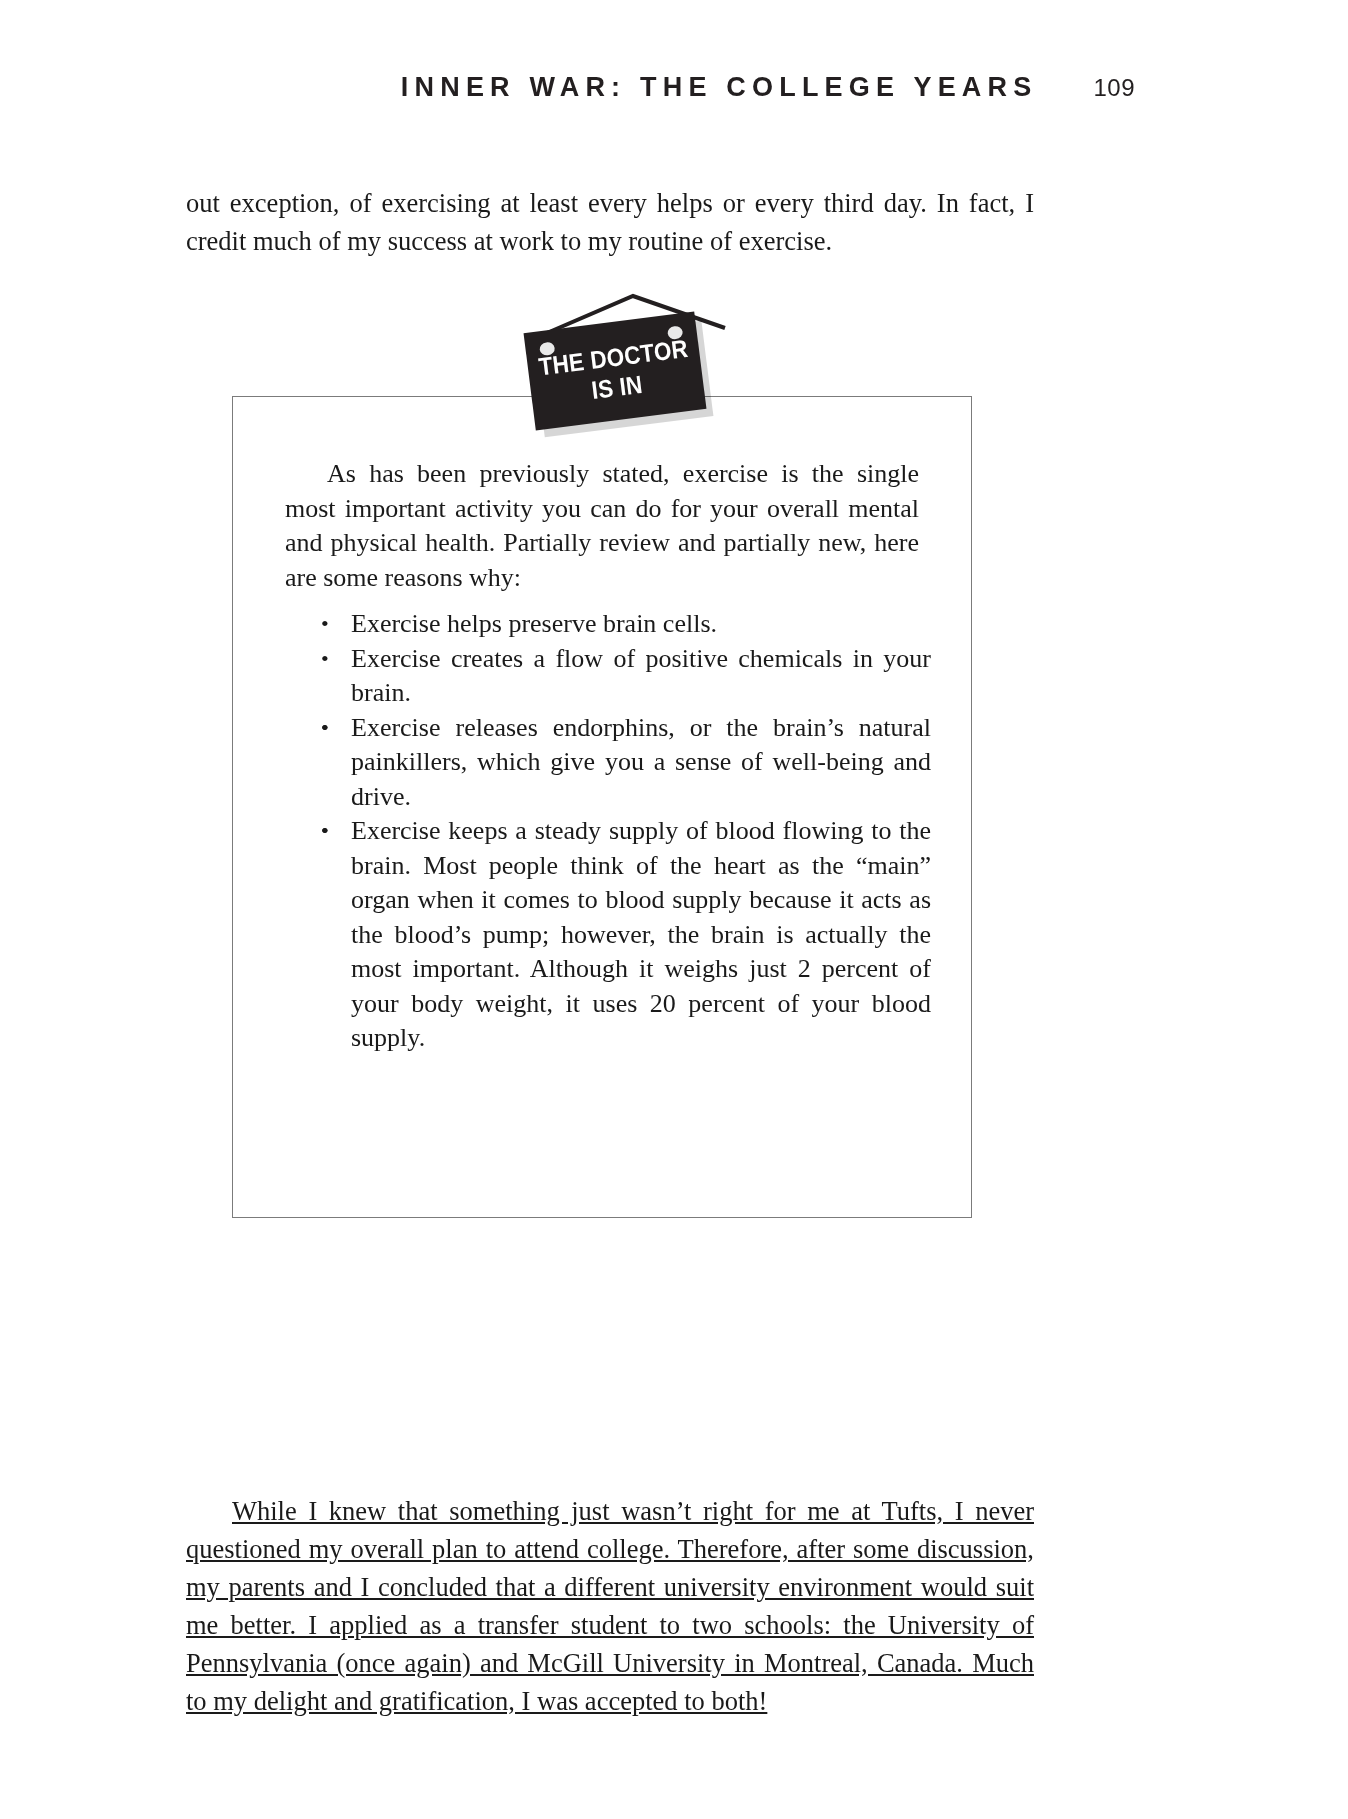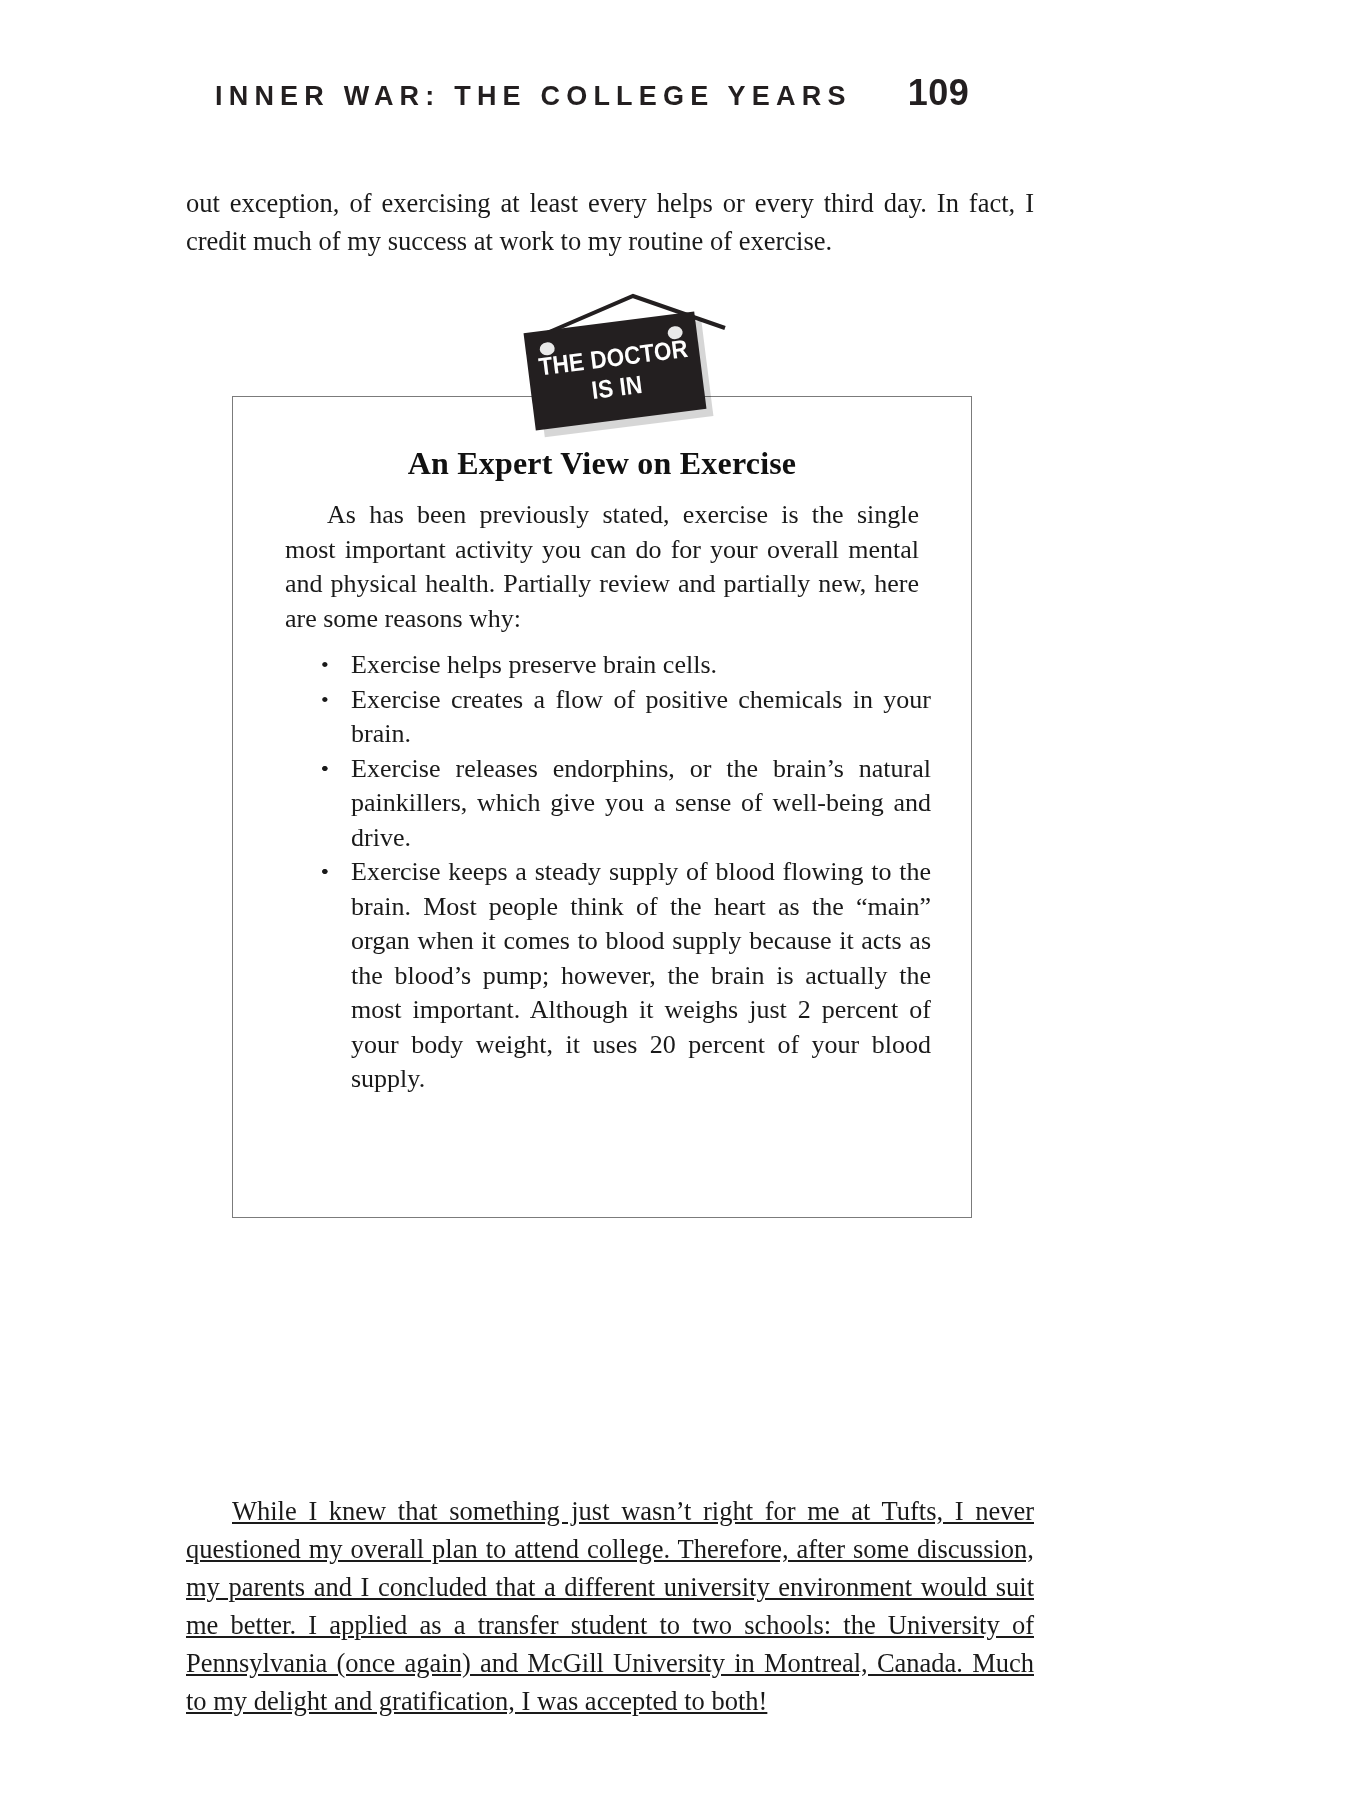--- a/index.html
+++ b/index.html
@@ -23,34 +23,34 @@
   }
 
   
   .running-head {
     position: absolute;
     left: 215px;
     top: 72px;
     width: 920px;
     display: flex;
     align-items: baseline;
-    justify-content: flex-start;
+    justify-content: flex-end;
   }
   .rh-title {
     font-family: "Liberation Sans", "DejaVu Sans", sans-serif;
     font-weight: bold;
     font-size: 27px;
     letter-spacing: 6.2px;
     color: #231f20;
     white-space: nowrap;
   }
   .rh-folio {
     font-family: "Liberation Sans", "DejaVu Sans", sans-serif;
-    font-weight: bold;
-    font-size: 36px;
+    font-weight: normal;
+    font-size: 24px;
     color: #231f20;
     margin-left: 56px;
     letter-spacing: 0.5px;
   }
 
   
   .col {
     position: absolute;
     left: 186px;
     width: 848px;
@@ -180,21 +180,20 @@
     <span class="rh-title">INNER WAR: THE COLLEGE YEARS</span>
     <span class="rh-folio">109</span>
   </div>
 
   <div class="col" id="top-para">
     <p class="body">out exception, of exercising at least every helps or every third day. In fact, I credit much of my success at work to my routine of exercise.</p>
   </div>
 
   <div class="sidebar-box">
     <div class="box-inner">
-      <h2 class="box-title">An Expert View on Exercise</h2>
       <p class="box-para">As has been previously stated, exercise is the single most important activity you can do for your overall mental and physical health. Partially review and partially new, here are some reasons why:</p>
       <ul class="box-list">
         <li>
           <span class="bullet">•</span>
           <span>Exercise helps preserve brain cells.</span>
         </li>
         <li>
           <span class="bullet">•</span>
           <span>Exercise creates a flow of positive chemicals in your brain.</span>
         </li>

